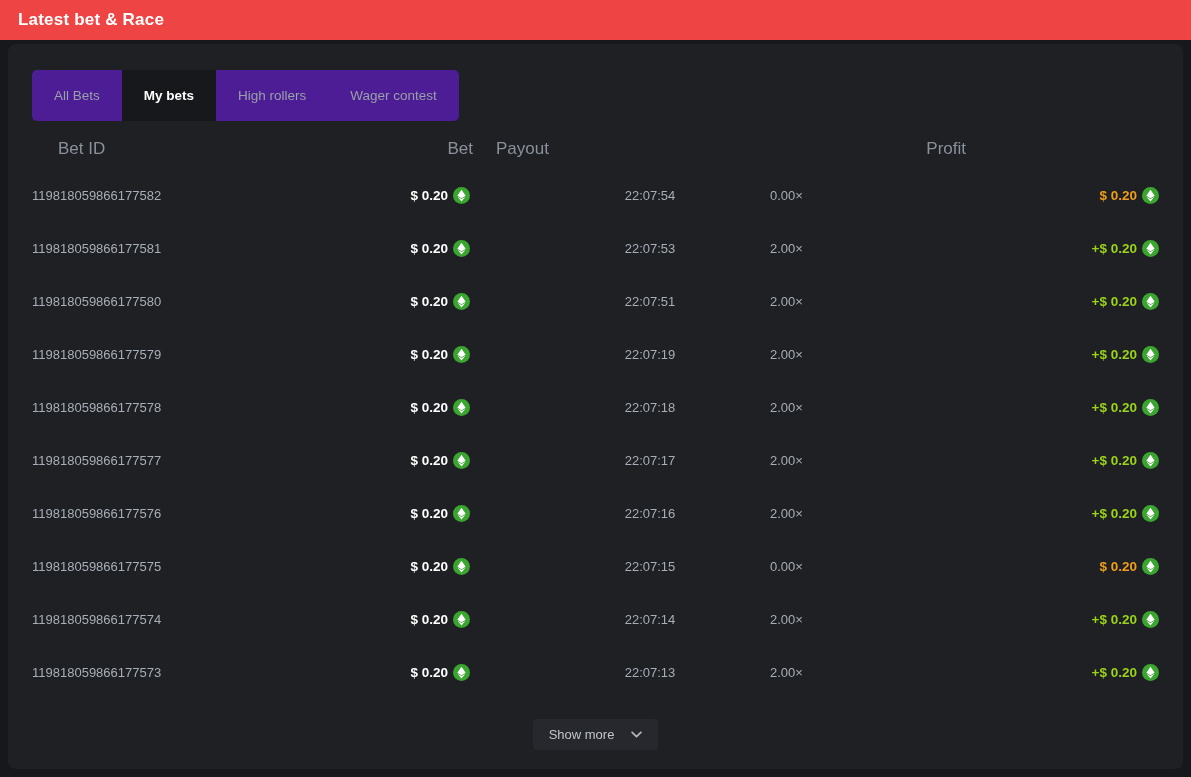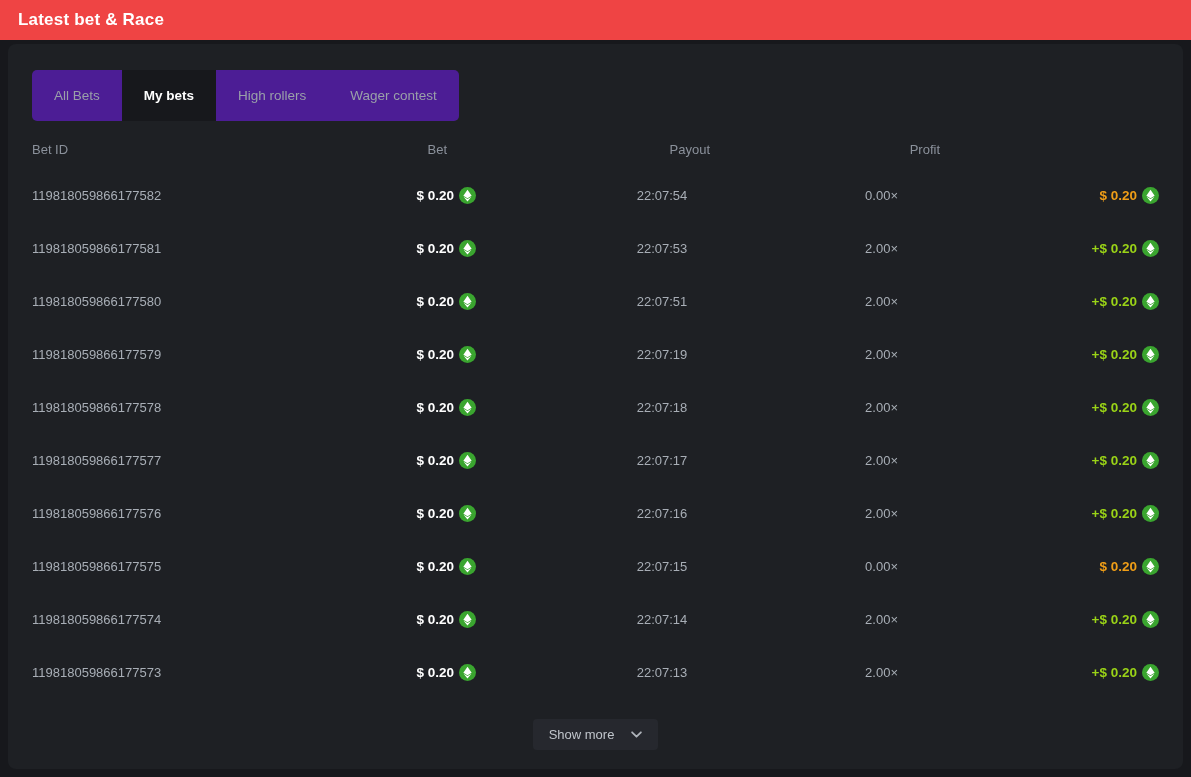--- a/index.html
+++ b/index.html
@@ -28,27 +28,27 @@
   }
   .tab.active { background: #17181c; color: #ffffff; font-weight: 700; }
 
   
   .table { margin-top: 8px; }
   .thead, .trow {
     display: grid;
     grid-template-columns: 250px 188px 300px 170px auto;
     align-items: center;
   }
-  .thead { height: 40px; font-size: 13px; color: #8b919b; }
-  .trow { height: 53px; font-size: 13px; color: #a8aeb6; gap: 6px; }
+  .thead { height: 40px; font-size: 17px; color: #8b919b; margin-left: 26px; }
+  .trow { height: 53px; font-size: 13px; color: #a8aeb6; }
   .cell-id { text-align: left; }
   .th-bet { text-align: right; padding-right: 23px; }
   .cell-bet { display: flex; justify-content: flex-end; align-items: center; gap: 5px; color: #ffffff; font-weight: 700; font-size: 13.5px; }
   .th-time, .cell-time { text-align: center; padding-left: 60px; }
-  .th-payout, .cell-payout { text-align: right; padding-right: 60px; }
+  .th-payout, .cell-payout { text-align: left; padding-right: 60px; }
   .th-profit { text-align: right; }
   .cell-profit { display: flex; justify-content: flex-end; align-items: center; gap: 5px; font-weight: 700; font-size: 13.5px; }
   .profit-win  { color: var(--accent-win, #9ad317); }
   .profit-loss { color: var(--accent-loss, #f09e17); }
   .coin { flex: 0 0 auto; display: block; }
 
   
   .show-more-wrap { display: flex; justify-content: center; margin-top: 20px; }
   .show-more {
     display: inline-flex; align-items: center; gap: 17px;

